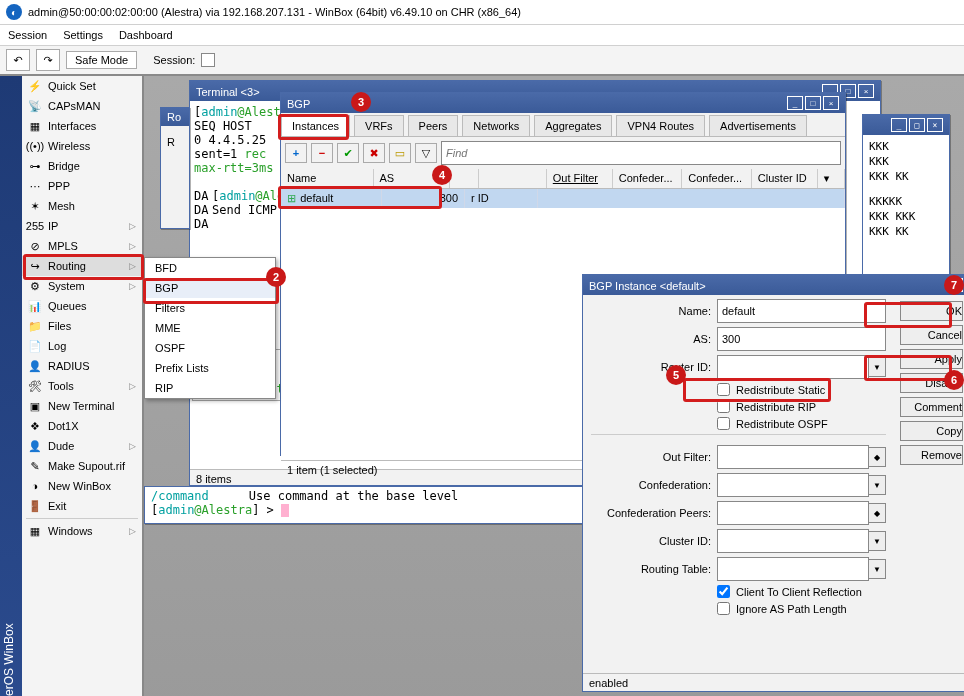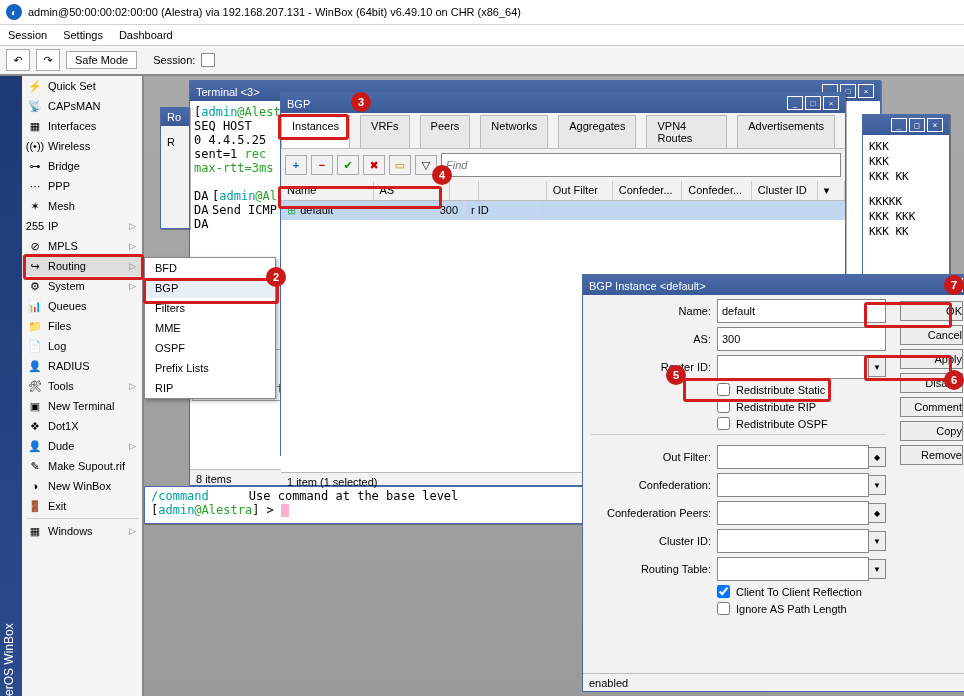--- a/index.html
+++ b/index.html
@@ -18,21 +18,21 @@
 .sb-ico{width:14px;height:14px;display:flex;align-items:center;justify-content:center;font-size:11px}
 .divider{height:1px;background:#ccc;margin:2px 4px}
 .workspace{flex:1;position:relative;background:linear-gradient(#a9a9a9,#9a9a9a);overflow:hidden}
 .window{position:absolute;background:#f2f2f2;border:1px solid #4a6aa8;box-shadow:1px 1px 0 rgba(0,0,0,.3)}
 .w-title{background:linear-gradient(#4a6aa8,#3a5a98);color:#fff;padding:3px 6px;display:flex;align-items:flex-end;font-size:11px}
 .w-title .ctrls{margin-left:auto;display:flex;gap:2px}
 .w-title .cbtn{width:14px;height:12px;border:1px solid #fff;font-size:8px;display:flex;align-items:center;justify-content:center}
 .submenu{position:absolute;background:#fff;border:1px solid #888;box-shadow:2px 2px 4px rgba(0,0,0,.3);z-index:50}
 .submenu div{padding:4px 30px 4px 10px}
 .tabs{display:flex;background:#f2f2f2;border-bottom:1px solid #bbb;padding-top:2px}
-.tab{padding:4px 10px;border:1px solid #bbb;border-bottom:none;background:#e8e8e8;margin-right:10px}
+.tab{padding:4px 10px;border:1px solid #bbb;border-bottom:none;background:#e8e8e8;margin-right:4px}
 .tab.active{background:#fff}
 .tbar2{display:flex;gap:4px;padding:4px;align-items:center;background:#f2f2f2}
 .tb2{width:20px;height:18px;border:1px solid #aaa;display:flex;align-items:center;justify-content:center}
 .grid-head{display:flex;background:#f2f2f2;border-bottom:1px solid #bbb;font-size:11px}
 .gh{border-right:1px solid #ccc;padding:3px 6px}
 .grid-row{display:flex;background:#c1d7f0;font-size:11px}
 .gh.sel,.grid-row.sel{background:#c1d7f0}
 .gc{border-right:1px solid #d0d8e8;padding:3px 6px}
 .status{border-top:1px solid #bbb;padding:3px 6px;font-size:11px}
 .red-box{position:absolute;border:3px solid #d31d1d;border-radius:3px;z-index:200;pointer-events:none}
@@ -259,21 +259,21 @@
         <div class="tb2" style="color:#c00">✖</div>
         <div class="tb2" style="color:#b90">▭</div>
         <div class="tb2">▽</div>
         <input class="finput" style="margin-left: auto; width: 70px; font-style: italic; color: rgb(136, 136, 136);" placeholder="Find">
       </div>
       <div class="grid-head" id="bgp-head">
           <div class="gh" style="width: 90px;">Name</div>
           <div class="gh" style="width: 72px;">AS</div>
           <div class="gh" style="width: 18px;"></div>
           <div class="gh" style="width: 62px;"></div>
-          <div class="gh" style="width: 60px;">Out Filter</div>
+          <div class="gh" style="width: 60px; text-decoration: underline;">Out Filter</div>
           <div class="gh" style="width: 64px;">Confeder...</div>
           <div class="gh" style="width: 64px;">Confeder...</div>
           <div class="gh" style="width: 60px;">Cluster ID</div>
           <div class="gh" style="width: 16px;">▾</div>
         </div>
       <div class="grid-row sel">
         <div class="gc" style="width:88px"><span style="color:#3a5;margin-right:4px">⊞</span><span>default</span></div>
         <div class="gc" style="width:70px;text-align:right">300</div>
         <div class="gc" style="width:60px">r ID</div>
         <div class="gc" style="flex:1"></div>

